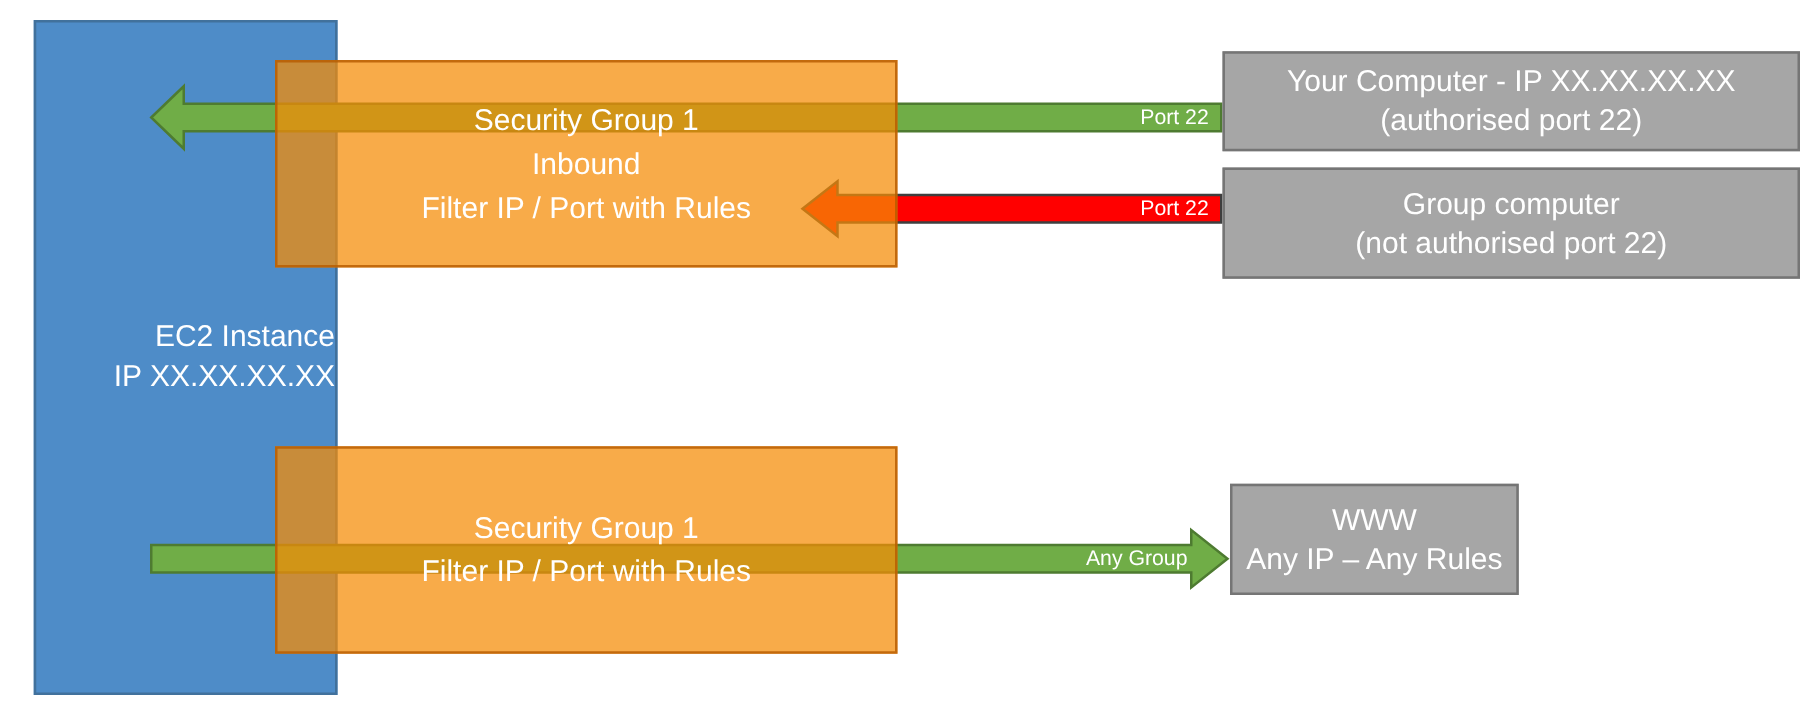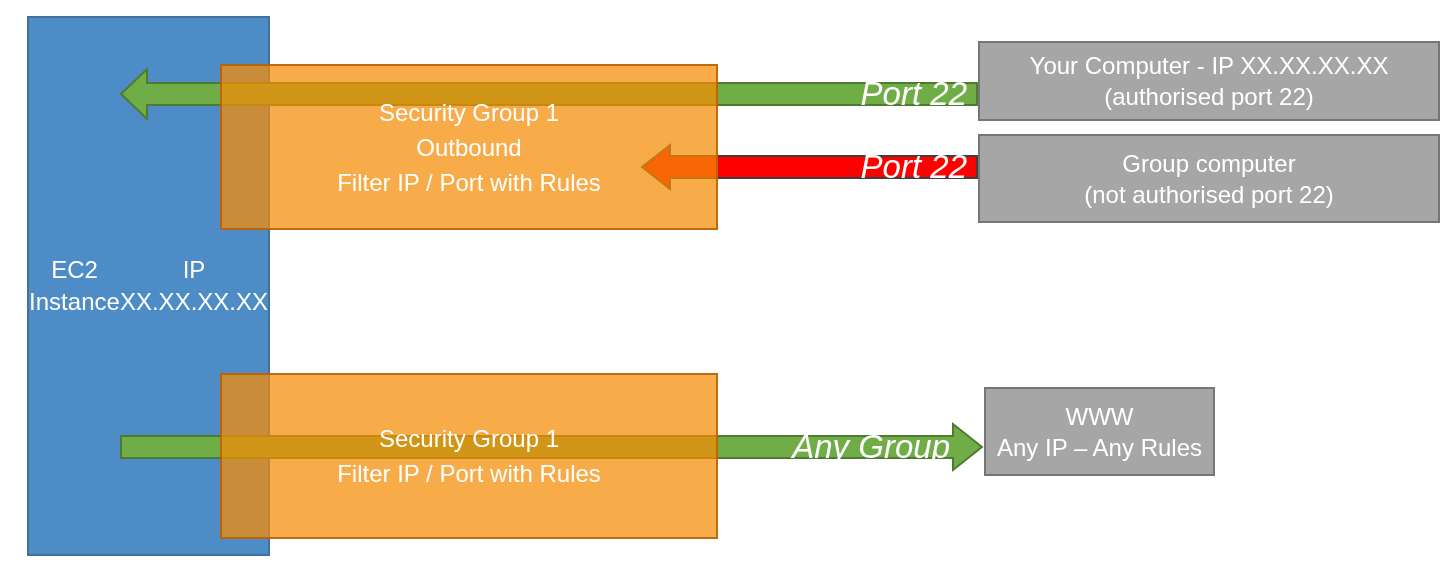--- a/index.html
+++ b/index.html
@@ -16,57 +16,57 @@
     overflow: hidden;
   }
   .abs { position: absolute; box-sizing: border-box; }
 
   
   .ec2-box {
     left: 27px; top: 16px; width: 243px; height: 540px;
     background: #4E8CC8;
     border: 2px solid #41719C;
     z-index: 1;
-    display: flex; flex-direction: row; justify-content: center; align-items: center;
+    display: flex; flex-direction: column; justify-content: center; align-items: flex-end;
     color: #ffffff; font-size: 24px; line-height: 32px; text-align: center;
   }
 
   
   .arrows-svg { left: 0; top: 0; z-index: 2; pointer-events: none; }
 
   
   .sg-box {
     left: 220px; width: 498px; height: 166px;
     background: rgba(245, 140, 5, 0.73);
     border: 2px solid rgba(183, 92, 0, 0.82);
     z-index: 3;
     display: flex; flex-direction: column; justify-content: center; align-items: center;
-    color: #ffffff; font-size: 24px; line-height: 35px; text-align: center; margin-top: 16px;
+    color: #ffffff; font-size: 24px; line-height: 35px; text-align: center;
   }
   .sg-inbound  { top: 48px; }
   .sg-outbound { top: 357px; }
 
   
   .ext-box {
     background: #A6A6A6;
     border: 2px solid #757575;
     z-index: 3;
     display: flex; flex-direction: column; justify-content: center; align-items: center;
     color: #ffffff; font-size: 24px; line-height: 31px; text-align: center;
   }
   .ext-your-computer  { left: 978px; top: 41px;  width: 462px; height: 80px; }
   .ext-other-computer { left: 978px; top: 134px; width: 462px; height: 89px; }
   .ext-www            { left: 984px; top: 387px; width: 231px; height: 89px; }
 
   
   .arrow-label {
     z-index: 4;
     width: 220px;
-    color: #ffffff; font-size: 33px; line-height: 26px;
-    text-align: right; white-space: nowrap; font-style: italic;
+    color: #ffffff; font-size: 17px; line-height: 26px;
+    text-align: right; white-space: nowrap;
   }
   .label-port22-green { right: 479px; top: 81px; }
   .label-port22-red   { right: 479px; top: 154px; }
   .label-anyport      { right: 496px; top: 434px; }
 </style>
 </head>
 <body>
 
 <div id="canvas">
 
@@ -79,21 +79,21 @@
 
     <polygon points="121,94 147,69 147,83 977,83 977,105 147,105 147,119" stroke="#4E7B31" stroke-width="2" stroke-linejoin="miter" fill="#70AD47"></polygon>
 
     <polygon points="642,167 670,145 670,156 977,156 977,178 670,178 670,189" stroke="#3F3F3F" stroke-width="2" stroke-linejoin="miter" fill="#FF0000"></polygon>
 
     <polygon points="121,436 953,436 953,424 982,447 953,470 953,458 121,458" stroke="#4E7B31" stroke-width="2" stroke-linejoin="miter" fill="#70AD47"></polygon>
   </svg>
 
   <div class="abs sg-box sg-inbound">
     <div>Security Group 1</div>
-    <div>Outbound</div>
+    <div>Inbound</div>
     <div>Filter IP / Port with Rules</div>
   </div>
 
   <div class="abs sg-box sg-outbound">
     <div>Security Group 1</div>
     <div>Filter IP / Port with Rules</div>
   </div>
 
   <div class="abs ext-box ext-your-computer">
     <div>Your Computer - IP XX.XX.XX.XX</div>

